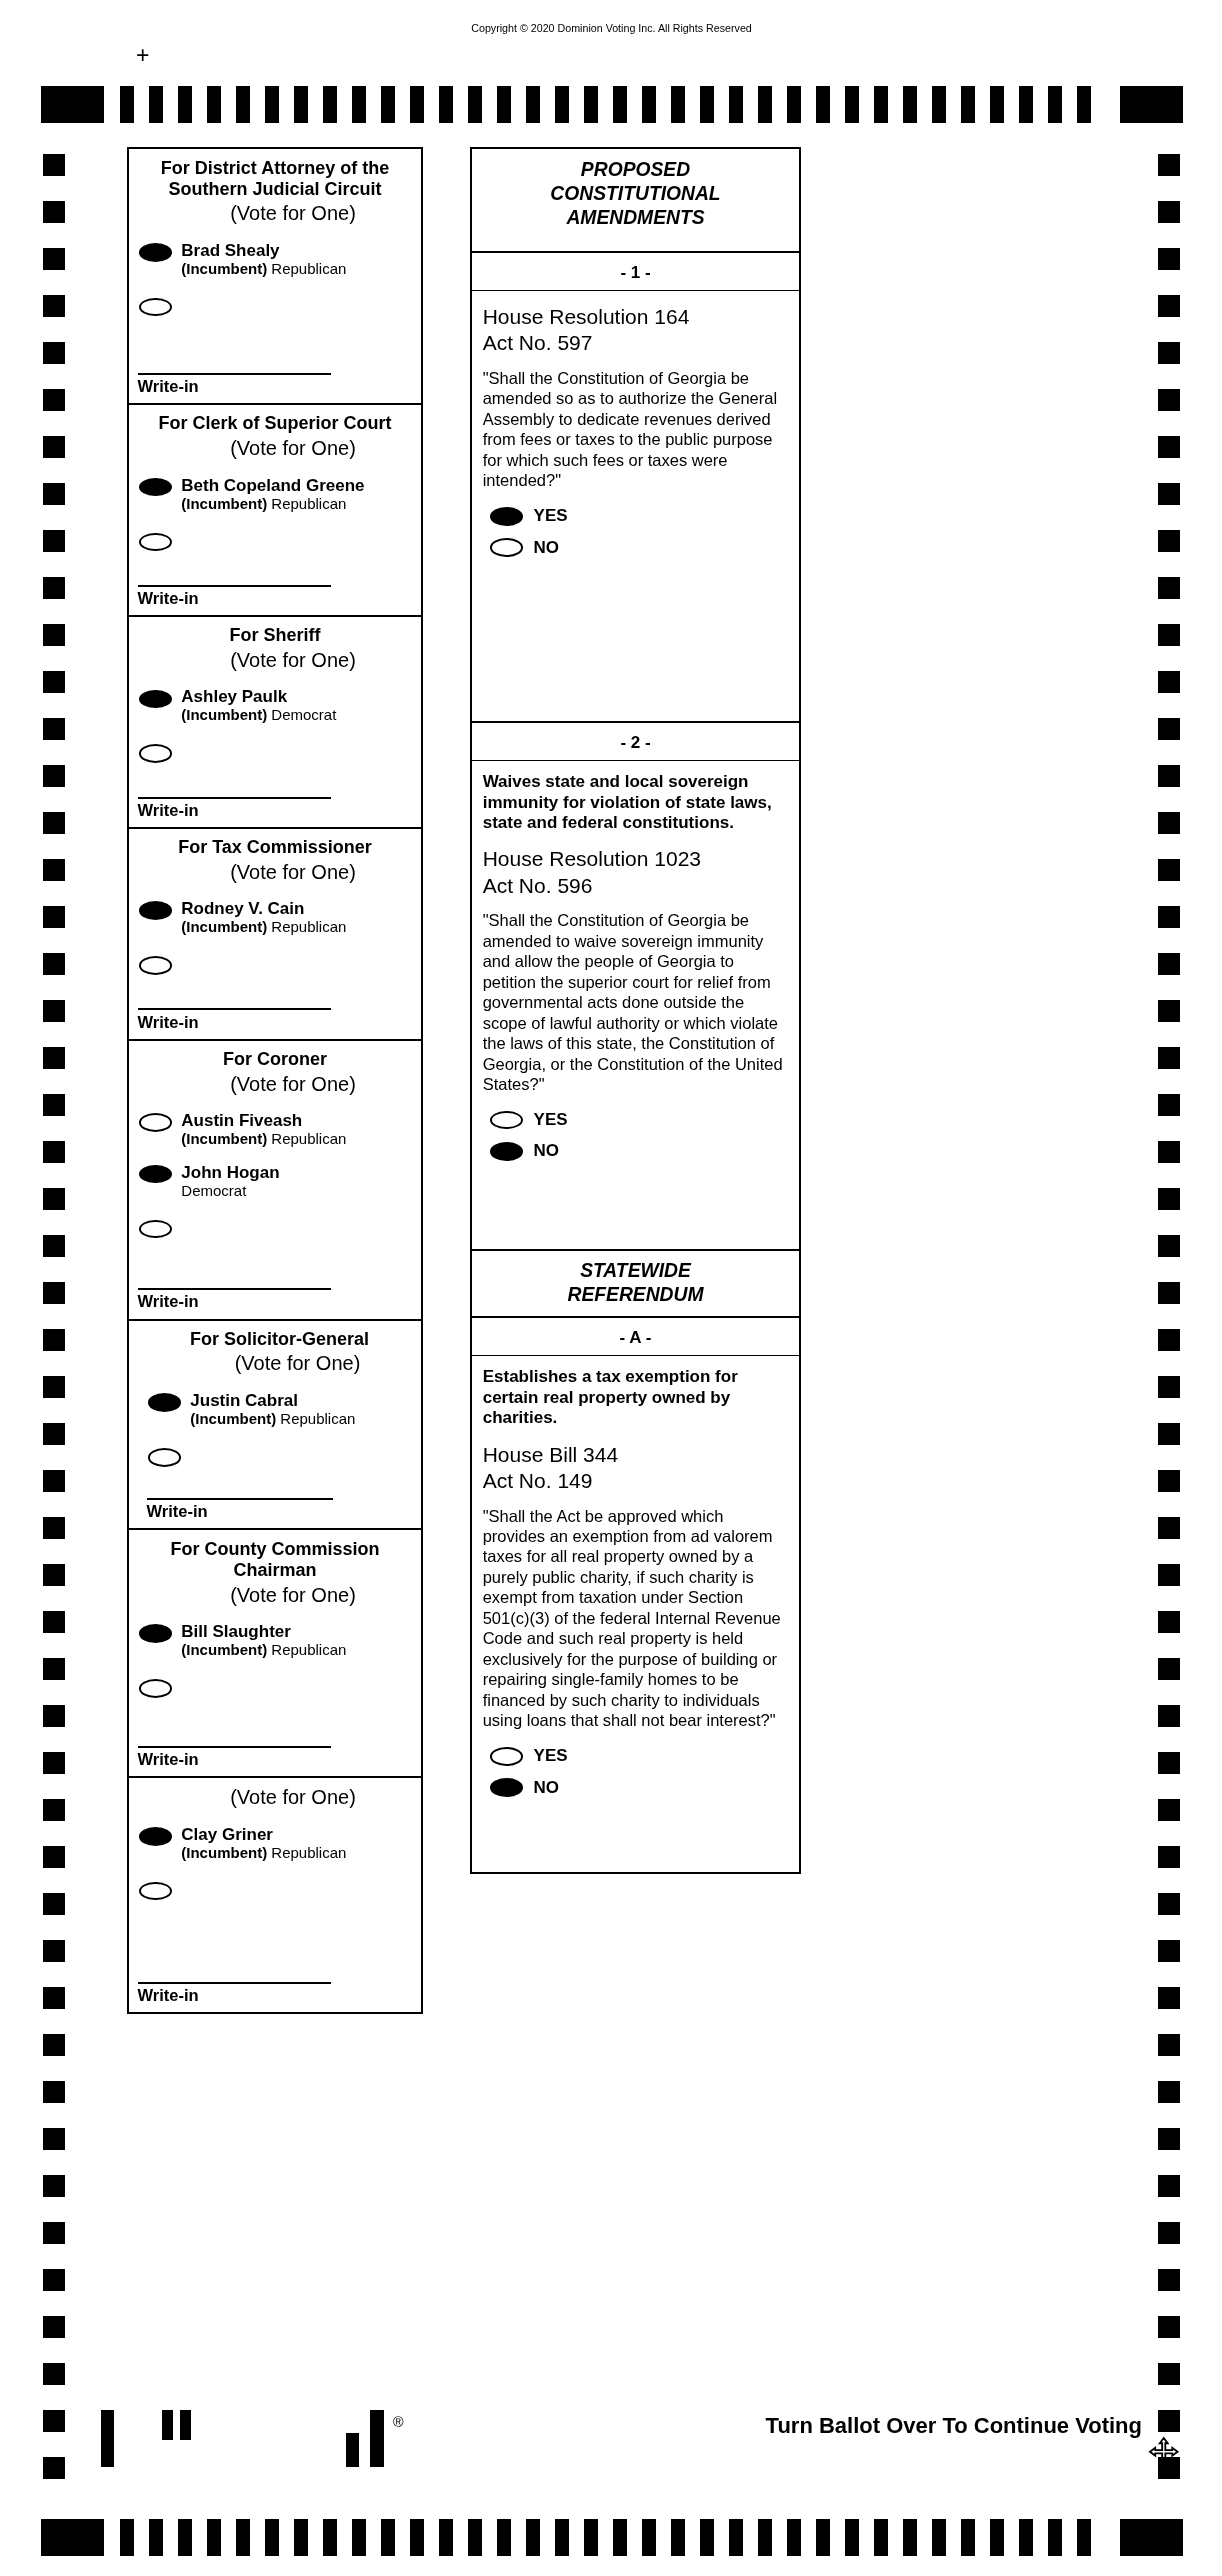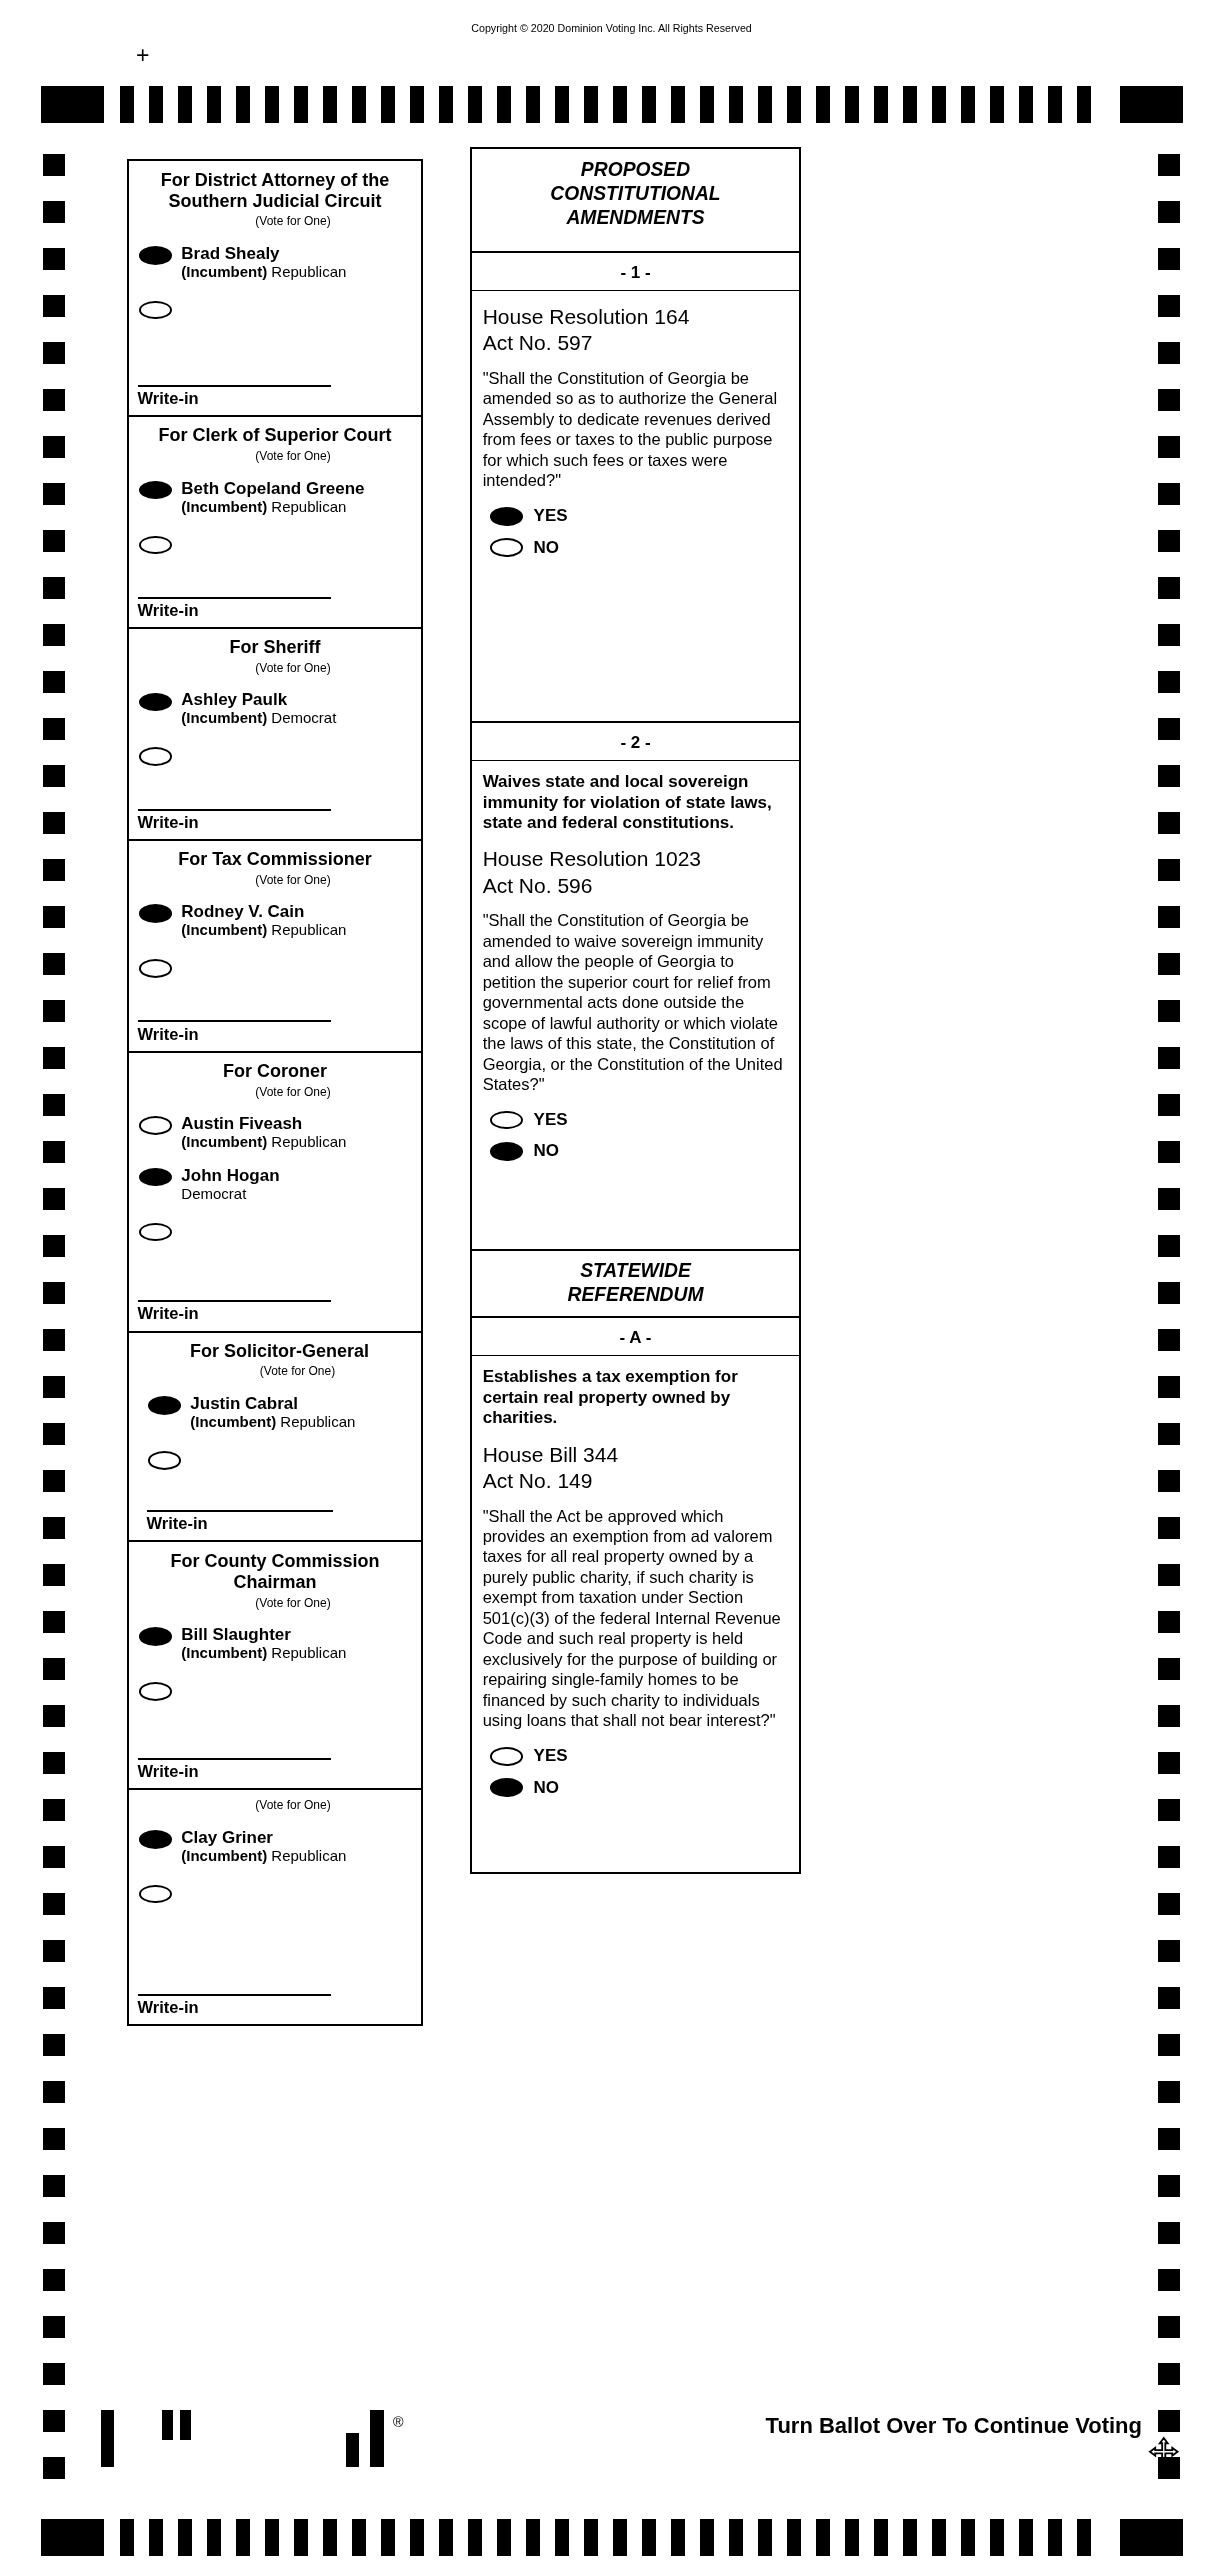--- a/index.html
+++ b/index.html
@@ -17,33 +17,33 @@
   .timing-row .endblock { width:63px; height:100%; background:#000; flex:none; }
   .timing-row .strip { flex:1; margin:0 15.7px; background:repeating-linear-gradient(to right, #000 0 13.6px, transparent 13.6px 29px); }
   .timing-top { top:86px; }
   .timing-bottom { top:2519px; }
   .timing-col { position:absolute; top:154px; width:21.5px; height:2347px;
     background:repeating-linear-gradient(to bottom, #000 0 21.5px, transparent 21.5px 47px); }
   .timing-left { left:43px; }
   .timing-right { left:1158px; }
 
   
-  .col-left  { position:absolute; left:127px; top:159px; width:296px; }
+  .col-left  { position:absolute; left:127px; top:147px; width:296px; }
   .col-right { position:absolute; left:470px; top:147px; width:331px; }
 
   
   .contest { border:2.1px solid #000; margin-top:-2.1px; padding:5.7px 0 7.2px;
              display:flex; flex-direction:column; background:#fff; }
   .contest:first-child { margin-top:0; }
   .c1{min-height:258px;} .c2{min-height:214px;} .c3{min-height:214px;} .c4{min-height:214px;}
   .c5{min-height:282px;} .c6{min-height:212px;padding-left:9px;} .c7{min-height:250px;} .c8{min-height:238px;}
 
   .contest-title { font-weight:bold; text-align:center; font-size:18px; line-height:1.18;
                    white-space:pre-line; padding:2.9px 7.2px 0; }
-  .vote-instr { text-align:center; font-size:12px; padding:2.1px 0 1.4px;margin-left:36px; }
+  .vote-instr { text-align:center; font-size:20px; padding:2.1px 0 1.4px;margin-left:36px; }
 
   .candidate { display:flex; align-items:flex-start; margin:14.3px 7.2px 0 10px; }
   .oval { width:33px; height:18.6px; border:2.1px solid #000; border-radius:50%; flex:none;
           display:inline-block; background:#fff; }
   .oval.filled { background:#000; }
   .candidate .oval { margin-top:2.1px; }
   .cand-text { margin-left:9.3px; }
   .cand-name { font-weight:bold; font-size:17px; line-height:1.12; }
   .cand-sub  { font-size:15px; line-height:1.2; }
   .cand-sub .qual { font-weight:bold; }

